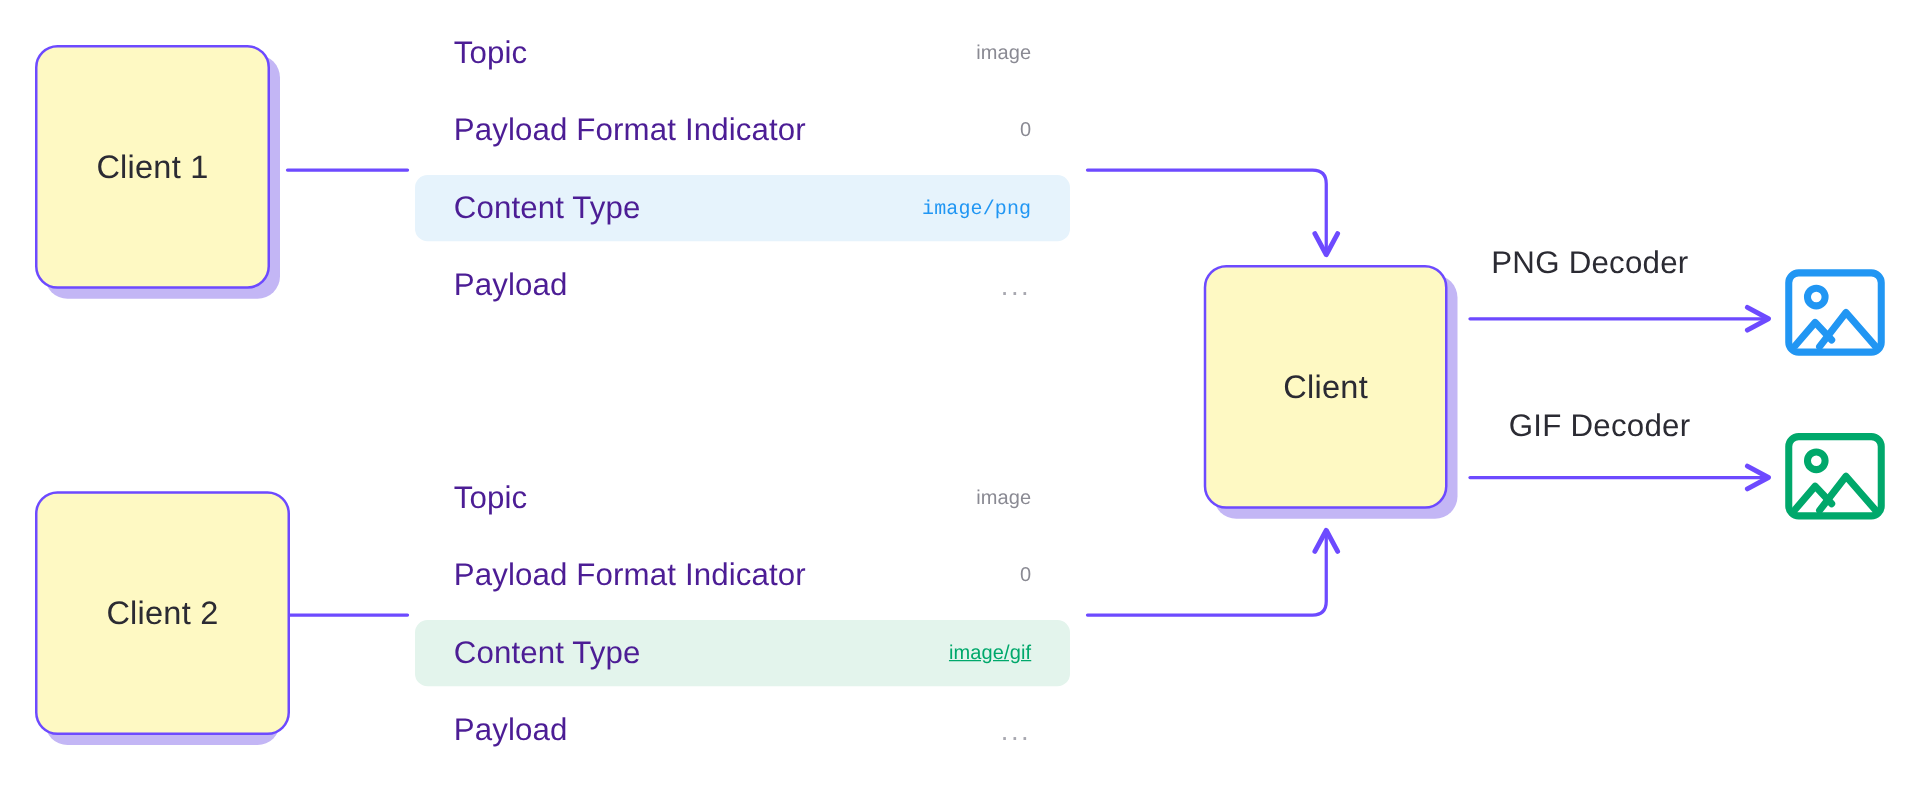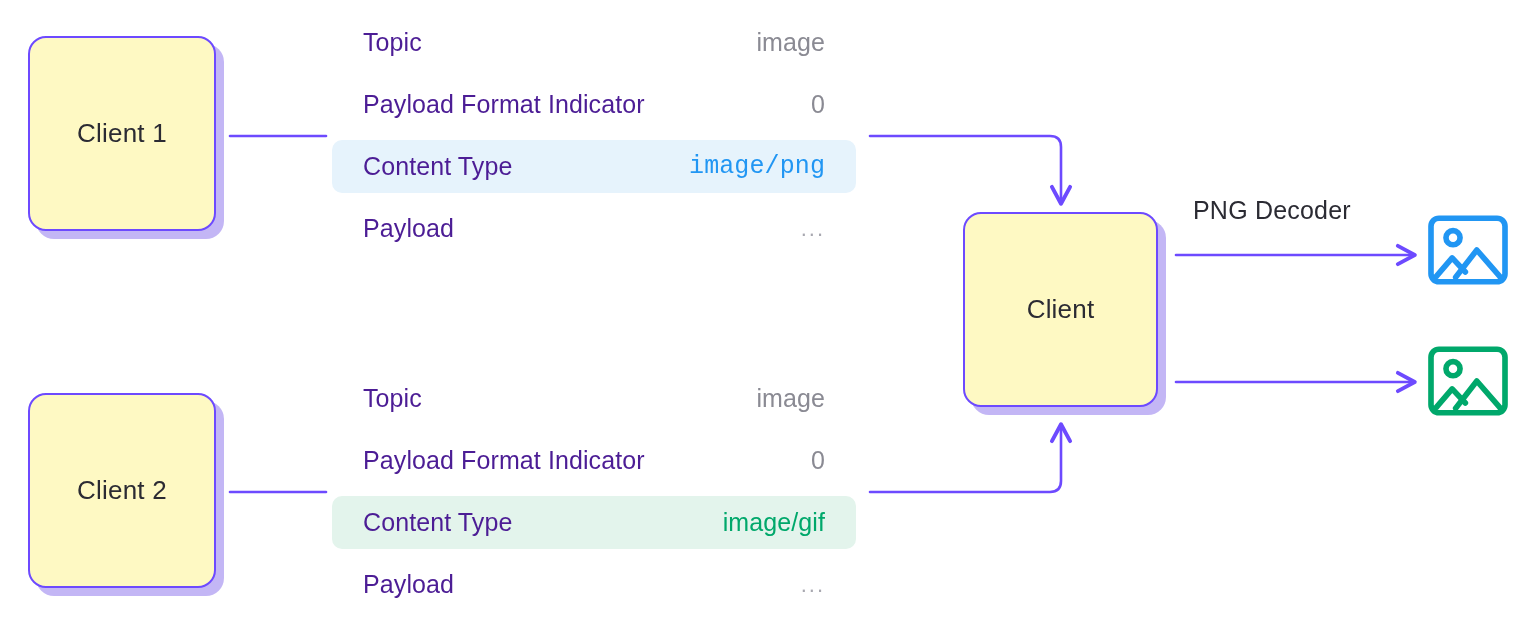--- a/index.html
+++ b/index.html
@@ -36,21 +36,21 @@
   }
   .node-shadow {
     position: absolute;
     background: #c3b6f5;
     border-radius: 18px;
     z-index: 2;
   }
 
   #client1      { left: 28px;  top: 36px;  width: 188px; height: 195px; }
   #client1-shad { left: 36px;  top: 44px;  width: 188px; height: 195px; }
-  #client2      { left: 28px;  top: 393px; width: 188px; height: 195px; }
+  #client2      { left: 28px;  top: 393px; width: 204px; height: 195px; }
   #client2-shad { left: 36px;  top: 401px; width: 188px; height: 195px; }
   #server       { left: 963px; top: 212px; width: 195px; height: 195px; }
   #server-shad  { left: 971px; top: 220px; width: 195px; height: 195px; }
 
   
   .msg-table {
     position: absolute;
     width: 524px;
     left: 332px;
     z-index: 4;
@@ -69,29 +69,29 @@
     border-radius: 10px;
     margin-bottom: 9px;
   }
   .msg-key {
     font-size: 25px;
     color: #4c1d95;
     letter-spacing: 0.1px;
     white-space: nowrap;
   }
   .msg-val {
-    font-size: 25px;
+    font-size: 16px;
     color: #8a8a93;
     letter-spacing: 0.1px;
     white-space: nowrap;
   }
   .msg-row.hl-blue  { background: #e6f3fc; }
   .msg-row.hl-green { background: #e3f4ec; }
   .msg-row.hl-blue  .msg-val { color: #2196f3; font-family: Liberation Mono, monospace; }
-  .msg-row.hl-green .msg-val { color: #00a86b; }
+  .msg-row.hl-green .msg-val { color: #00a86b; text-decoration: underline; }
   .msg-val.ellipsis { font-size: 22px; color: #a8a8b0; letter-spacing: 2px; }
 
   
   #wires {
     position: absolute;
     left: 0; top: 0;
     width: 1536px;
     height: 629px;
     z-index: 1;
     pointer-events: none;
@@ -192,20 +192,21 @@
       <span class="msg-key">Content Type</span>
       <span class="msg-val">image/gif</span>
     </div>
     <div class="msg-row">
       <span class="msg-key">Payload</span>
       <span class="msg-val ellipsis">...</span>
     </div>
   </div>
 
   <div class="decoder-label" id="png-decoder-label">PNG Decoder</div>
+  <div class="decoder-label" id="gif-decoder-label">GIF Decoder</div>
 
   <svg class="img-icon" id="png-image-icon" viewBox="0 0 48 42" xmlns="http://www.w3.org/2000/svg">
     <rect x="3" y="3" width="42" height="36" rx="4.5" ry="4.5" fill="none" stroke="#2196f3" stroke-width="3.2"></rect>
     <circle cx="15.5" cy="14" r="4" fill="none" stroke="#2196f3" stroke-width="3.2"></circle>
     <path d="M6 36 L15 25.5 L22.5 33.5" fill="none" stroke="#2196f3" stroke-width="3.2" stroke-linecap="round" stroke-linejoin="round"></path>
     <path d="M17 36.5 L29 21 L42.5 36.5" fill="none" stroke="#2196f3" stroke-width="3.2" stroke-linecap="round" stroke-linejoin="round"></path>
   </svg>
 
   <svg class="img-icon" id="gif-image-icon" viewBox="0 0 48 42" xmlns="http://www.w3.org/2000/svg">
     <rect x="3" y="3" width="42" height="36" rx="4.5" ry="4.5" fill="none" stroke="#00a86b" stroke-width="3.2"></rect>

